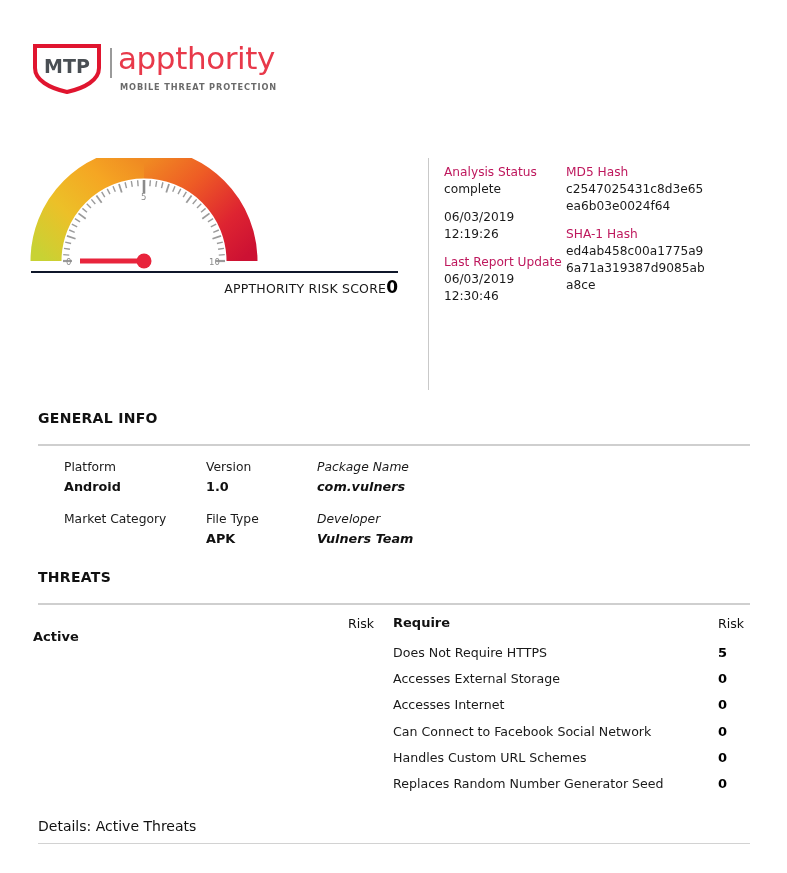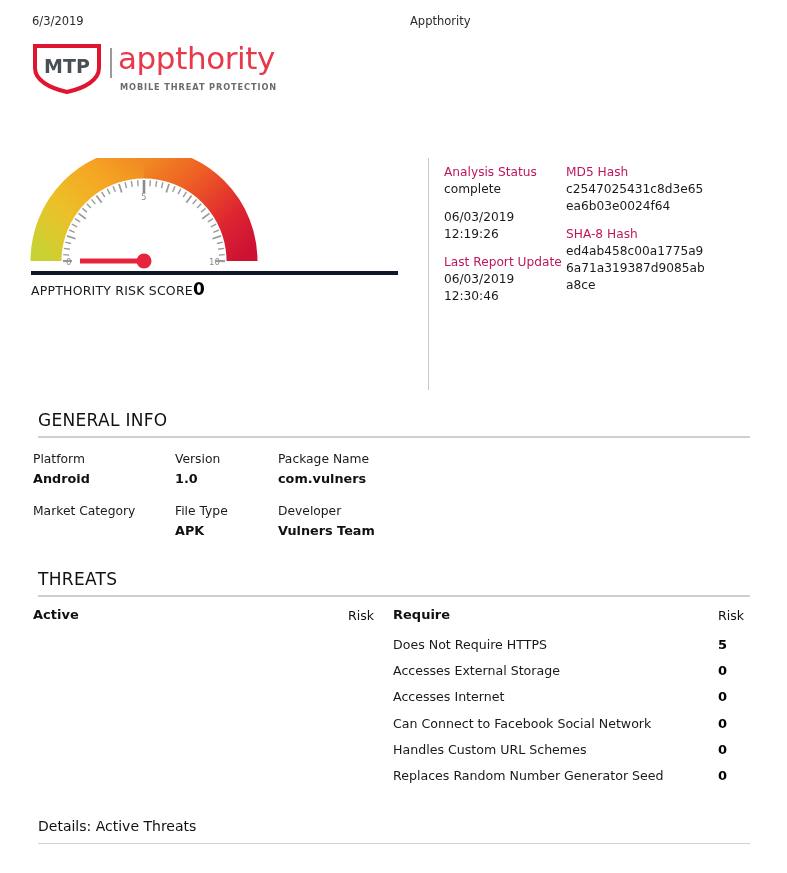--- a/index.html
+++ b/index.html
@@ -74,25 +74,25 @@
     position: absolute;
     left: 30px; top: 158px;
     width: 375px; height: 112px;
   }
   .gauge-svg { display: block; }
 
   .score-row {
     position: absolute;
     left: 31px; top: 271px;
     width: 367px;
-    border-top: 4px solid #0f172a;
+    border-top: 2px solid #0f172a;
     padding-top: 4px;
     display: flex;
     align-items: baseline;
-    justify-content: flex-start;
+    justify-content: flex-end;
   }
   .score-label {
     font-size: 12.5px;
     letter-spacing: 0.2px;
     color: #1a1a1a;
   }
   .score-value {
     font-size: 17px;
     font-weight: 700;
     color: #000;
@@ -122,42 +122,42 @@
   .meta-gap { height: 11px; }
   .hash-val { word-break: break-all; line-height: 17px; }
 
   
   .section {
     position: absolute;
     left: 38px;
     width: 712px;
   }
   .section-title {
-    font-size: 17px;
-    font-weight: 400;
+    font-size: 14px;
+    font-weight: 700;
     color: #111;
     letter-spacing: 0.3px;
-    padding-bottom: 6px;
+    padding-bottom: 18px;
   }
   .section-rule {
     border-top: 2px solid #cfcfcf;
     width: 100%;
   }
 
   
   #general-info { top: 410px; }
   .gi-grid {
     position: relative;
     margin-top: 11px;
   }
-  .gi-row { position: relative; height: 52px; }
+  .gi-row { position: relative; height: 52px; margin-left: 31px; }
   .gi-cell { position: absolute; top: 0; }
   .gi-c1 { left: -5px; }
   .gi-c2 { left: 137px; }
-  .gi-c3 { left: 240px; }
+  .gi-c3 { left: 248px; font-style: italic; }
   .gi-key {
     font-size: 12.3px;
     color: #1a1a1a;
     line-height: 20px;
   }
   .gi-val {
     font-size: 12.8px;
     font-weight: 700;
     color: #111;
     line-height: 20px;
@@ -166,21 +166,21 @@
   
   #threats { top: 569px; }
   .threat-head {
     position: relative;
     height: 30px;
     margin-top: 10px;
     font-size: 13px;
     font-weight: 700;
     color: #111;
   }
-  .th-active { position: absolute; left: -5px; top: 0; text-align: center; }
+  .th-active { position: absolute; left: -5px; top: 14px; text-align: center; }
   .th-risk-l { position: absolute; left: 310px; top: 1px; font-weight: 400; font-size: 12.6px; }
   .th-inactive { position: absolute; left: 355px; top: 0; }
   .th-risk-r { position: absolute; left: 680px; top: 1px; font-weight: 400; font-size: 12.6px; }
 
   .threat-rows { position: relative; }
   .threat-row { position: relative; height: 26.2px; }
   .tr-name {
     position: absolute;
     left: 355px; top: 0;
     font-size: 12.6px;
@@ -202,24 +202,20 @@
     color: #111;
     padding-bottom: 9px;
   }
   .details-rule { border-top: 1px solid #d2d2d2; width: 100%; }
 </style>
 </head>
 <body>
 
 <div class="page">
 
-  <div class="print-header">
-    <span class="ph-date">6/3/2019</span>
-    <span class="ph-title">Appthority</span>
-  </div>
 
   <div class="logo-block">
     <svg class="shield" width="74" height="52" viewBox="0 0 74 52">
       <path d="M5 4 H69 V26 C69 38 55 46 37 50 C19 46 5 38 5 26 Z" fill="#ffffff" stroke="#e0152f" stroke-width="4"></path>
       <text x="37" y="31" text-anchor="middle" font-family="DejaVu Sans, Liberation Sans, sans-serif" font-size="19" font-weight="700" fill="#4a4f54">MTP</text>
     </svg>
     <div class="wordmark-divider"></div>
     <div class="wordmark">appthority</div>
     <div class="tagline">MOBILE THREAT PROTECTION</div>
   </div>
@@ -325,21 +321,21 @@
       <div class="meta-gap"></div>
       <div class="meta-value">06/03/2019 12:19:26</div>
       <div class="meta-gap"></div>
       <div class="meta-label">Last Report Update</div>
       <div class="meta-value">06/03/2019 12:30:46</div>
     </div>
     <div class="meta-col meta-col-right">
       <div class="meta-label">MD5 Hash</div>
       <div class="meta-value hash-val">c2547025431c8d3e65ea6b03e0024f64</div>
       <div class="meta-gap"></div>
-      <div class="meta-label">SHA-8 Hash</div>
+      <div class="meta-label">SHA-1 Hash</div>
       <div class="meta-value hash-val">ed4ab458c00a1775a96a71a319387d9085aba8ce</div>
     </div>
   </div>
 
   <div class="section" id="general-info">
     <div class="section-title">GENERAL INFO</div>
     <div class="section-rule"></div>
     <div class="gi-grid">
       <div class="gi-row">
         <div class="gi-cell gi-c1">

